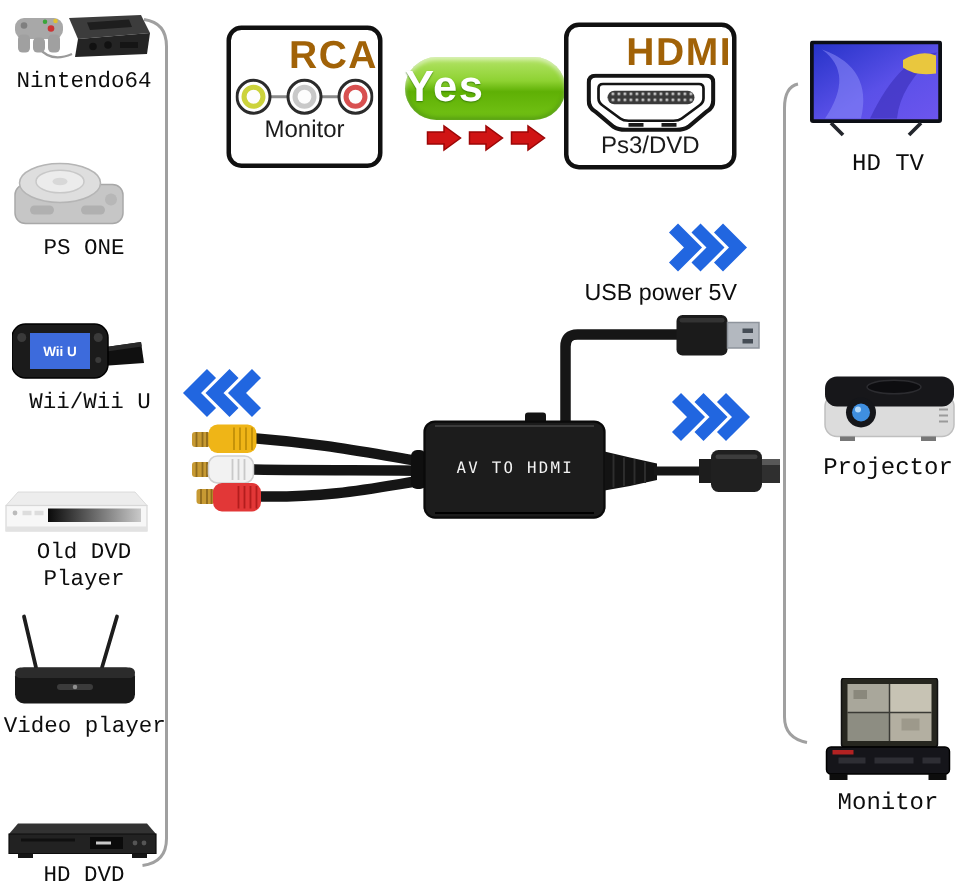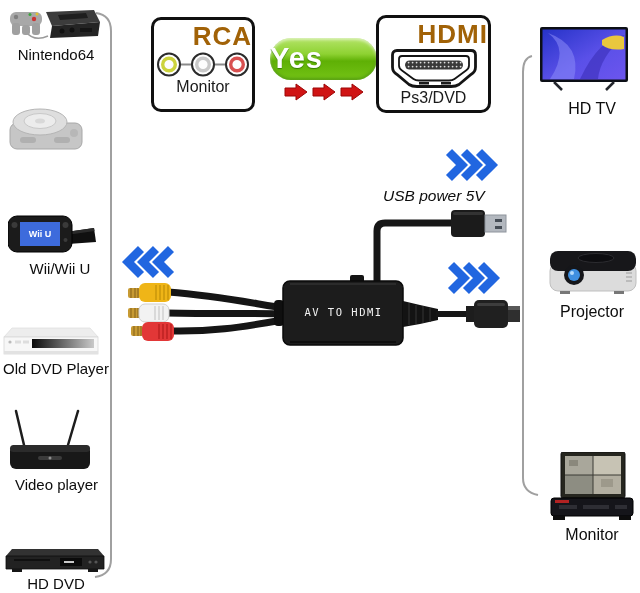--- a/index.html
+++ b/index.html
@@ -1,35 +1,35 @@
 <!DOCTYPE html>
 <html><head>
 <meta charset="utf-8">
 <style>
   html,body{margin:0;padding:0;background:#fff;}
   #stage{position:relative;width:640px;height:593px;background:#ffffff;overflow:hidden;
          font-family:"Liberation Sans",sans-serif;color:#0d0d0d;}
   .abs{position:absolute;}
-  .lbl{position:absolute;font-size:15px;line-height:18px;text-align:center;color:#0d0d0d;}
+  .lbl{position:absolute;font-size:15px;line-height:18px;text-align:center;color:#0d0d0d;font-family:Liberation Mono, monospace;}
   .lbl-r{font-size:16px;}
   .card{position:absolute;box-sizing:border-box;background:#fff;border:3px solid #101010;
         border-radius:10px;text-align:center;}
   .card-title{font-weight:bold;font-size:26px;line-height:28px;margin-top:2px;letter-spacing:1px;color:#a16207;text-align:right;}
   .card-sub{font-size:16px;line-height:18px;color:#1a1a1a;}
   #yes-badge{position:absolute;left:270px;top:38px;width:107px;height:42px;border-radius:22px;
              background:linear-gradient(180deg,#b4e468 0%,#8ed232 38%,#5fb005 55%,#74c316 100%);
              box-shadow:inset 0 2px 3px rgba(255,255,255,.55), inset 0 -2px 3px rgba(0,60,0,.25);
              text-align:left;}
   #yes-badge span{font-size:29px;font-weight:bold;line-height:41px;color:#ffffff;
                   text-shadow:0 1px 1px rgba(40,110,0,.8);letter-spacing:1px;}
   #converter-label{position:absolute;left:283px;top:306px;width:121px;text-align:center;
                    font-family:"DejaVu Sans Mono",monospace;font-size:10.5px;letter-spacing:1.5px;
                    color:#f2f2f2;}
-  #usb-power-label{position:absolute;left:383px;top:187px;width:115px;text-align:left;
-                   font-size:15.5px;color:#0d0d0d;font-style:italic;}
+  #usb-power-label{position:absolute;left:383px;top:187px;width:115px;text-align:center;
+                   font-size:15.5px;color:#0d0d0d;}
   svg{display:block;}
 </style>
 </head>
 <body>
 
 <div id="stage">
 
   <svg class="abs" style="left:0;top:0" width="640" height="593" viewBox="0 0 640 593">
 
     <path d="M96,13 Q111,15 111,31 L111,559 Q111,575 95,577" fill="none" stroke="#a0a0a0" stroke-width="2"></path>
@@ -140,20 +140,21 @@
     <svg width="76" height="56" viewBox="0 0 76 56">
       <rect x="2" y="26" width="72" height="26" rx="7" fill="#c6c6c6" stroke="#a8a8a8" stroke-width="1"></rect>
       <rect x="12" y="40" width="16" height="6" rx="3" fill="#b0b0b0"></rect>
       <rect x="46" y="40" width="16" height="6" rx="3" fill="#b0b0b0"></rect>
       <circle cx="66" cy="36" r="4" fill="#b7b7b7"></circle>
       <ellipse cx="32" cy="25" rx="27" ry="13" fill="#dedede" stroke="#b5b5b5" stroke-width="1"></ellipse>
       <ellipse cx="32" cy="24" rx="16" ry="7.5" fill="#ececec" stroke="#c8c8c8" stroke-width="1"></ellipse>
       <ellipse cx="32" cy="24" rx="5" ry="2.5" fill="#d8d8d8"></ellipse>
     </svg>
   </div>
+  <div class="lbl" style="left:0;top:157px;width:112px">PS ONE</div>
 
   <div class="abs" style="left:8px;top:212px">
     <svg width="90" height="44" viewBox="0 0 90 44">
       <polygon points="58,20 86,16 88,30 60,32" fill="#101010"></polygon>
       <polygon points="58,20 86,16 86.5,19 58.5,23" fill="#2a2a2a"></polygon>
       <rect x="0" y="4" width="64" height="36" rx="9" fill="#1b1b1b" stroke="#000" stroke-width="1"></rect>
       <rect x="12" y="10" width="40" height="24" fill="#3d6bdc"></rect>
       <text x="32" y="25" font-size="9" font-weight="bold" fill="#ffffff" text-anchor="middle" font-family="Liberation Sans, sans-serif">Wii U</text>
       <circle cx="6.5" cy="13" r="3" fill="#3a3a3a"></circle>
       <circle cx="57.5" cy="13" r="3" fill="#3a3a3a"></circle>

